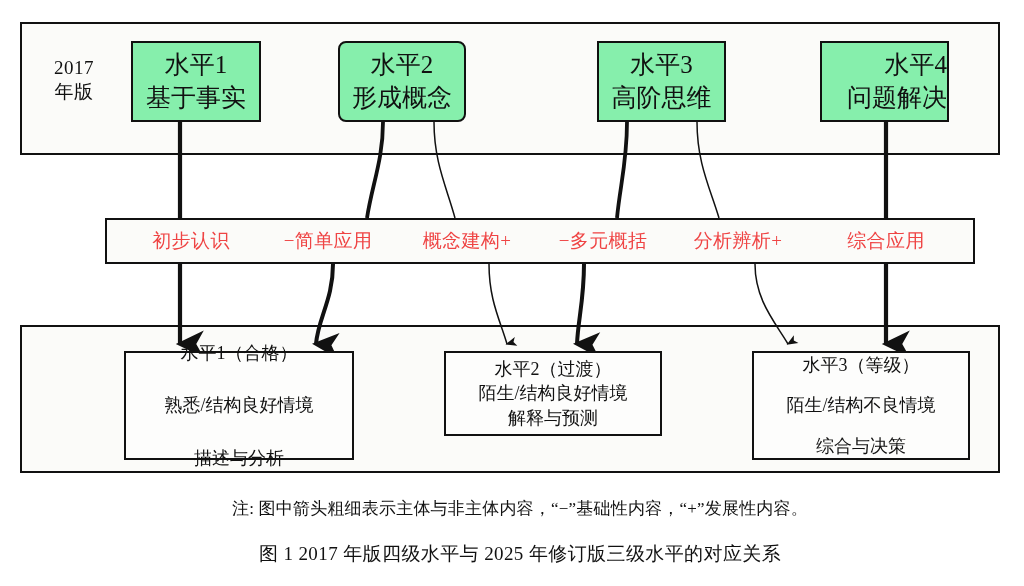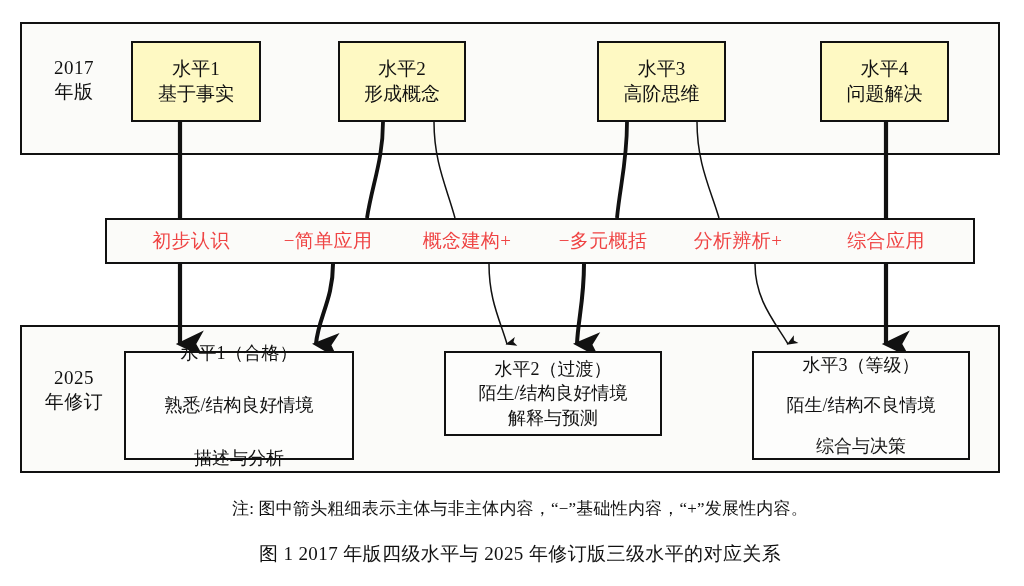--- a/index.html
+++ b/index.html
@@ -33,36 +33,36 @@
     white-space:nowrap;
     color:#111;
   }
   #era-2017{left:38px;top:56px;width:72px;}
   #era-2025{left:36px;top:366px;width:76px;}
 
   
   .lvl-box{
     position:absolute;
     border:2.5px solid #111;
-    background:#fef9c3;
+    background:#86efac;
     box-sizing:border-box;
     display:flex;
     flex-direction:column;
     align-items:center;
     justify-content:center;
-    font-size:19px;
+    font-size:25px;
     line-height:1.3;
     white-space:nowrap;
     color:#111;
   }
   .lvl-box .ln{display:block;}
   #top-box-0{left:131px;top:41px;width:130px;height:81px;}
-  #top-box-1{left:338px;top:41px;width:128px;height:81px;}
+  #top-box-1{left:338px;top:41px;width:128px;height:81px;border-radius:8px;}
   #top-box-2{left:597px;top:41px;width:129px;height:81px;}
-  #top-box-3{left:820px;top:41px;width:129px;height:81px;}
+  #top-box-3{left:820px;top:41px;width:129px;height:81px;align-items:flex-end;}
 
   
   .res-box{
     position:absolute;
     border:2.5px solid #111;
     background:#fdfdfc;
     box-sizing:border-box;
     display:flex;
     flex-direction:column;
     align-items:center;
@@ -177,24 +177,20 @@
 
   <div id="mid-labels">
     <span class="mid-label" style="left:86px">初步认识</span>
     <span class="mid-label" style="left:223px">−简单应用</span>
     <span class="mid-label" style="left:362px">概念建构+</span>
     <span class="mid-label" style="left:498px">−多元概括</span>
     <span class="mid-label" style="left:633px">分析辨析+</span>
     <span class="mid-label" style="left:781px">综合应用</span>
   </div>
 
-  <div class="era-label" id="era-2025">
-    <span>2025</span><br>
-    <span>年修订</span>
-  </div>
 
   <div class="res-box" id="bot-box-0">
     <span>水平1（合格）</span>
     <span>熟悉/结构良好情境</span>
     <span>描述与分析</span>
   </div>
   <div class="res-box" id="bot-box-1">
     <span>水平2（过渡）</span>
     <span>陌生/结构良好情境</span>
     <span>解释与预测</span>

